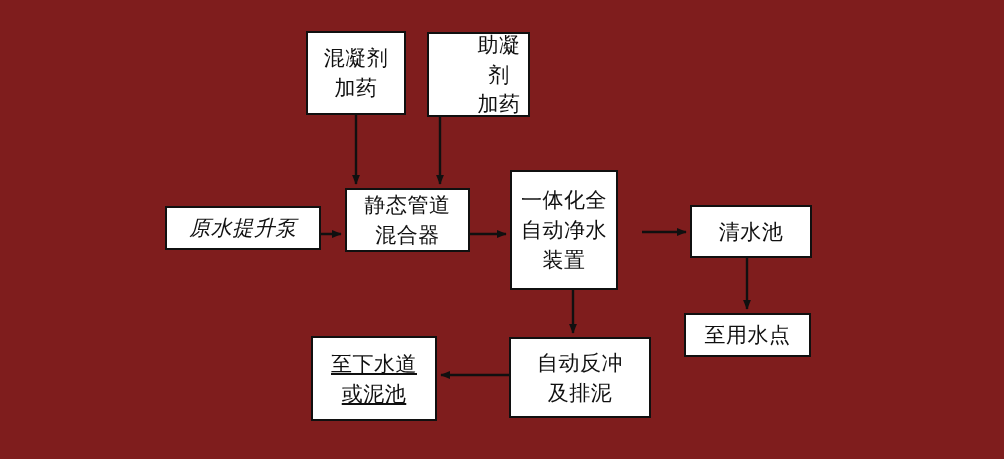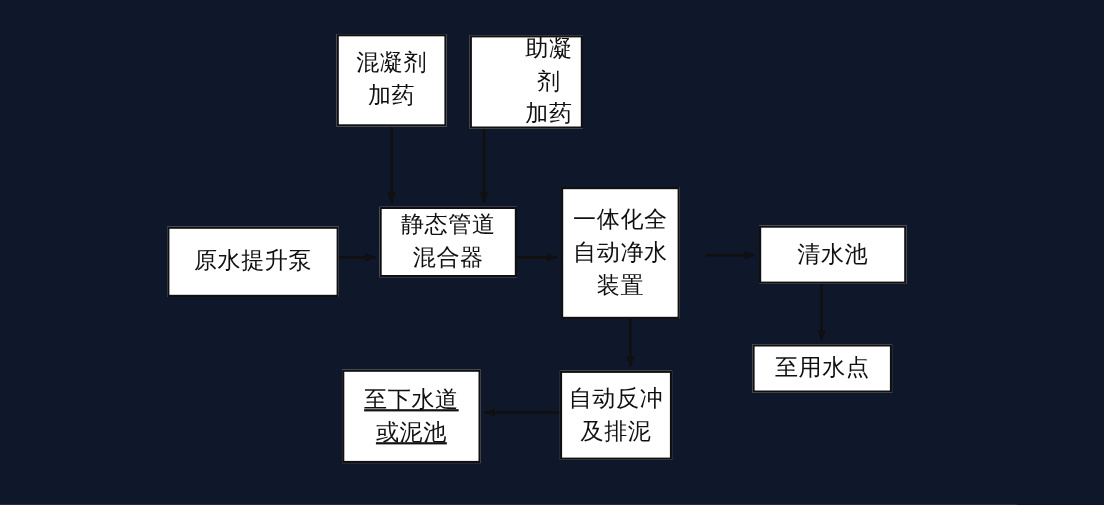--- a/index.html
+++ b/index.html
@@ -7,21 +7,21 @@
     padding: 0;
     background: #ffffff;
   }
   body {
     font-family: "Liberation Sans", "DejaVu Sans", sans-serif;
   }
   #canvas {
     position: relative;
     width: 1004px;
     height: 459px;
-    background: #0f172a;
+    background: #7f1d1d;
     overflow: hidden;
   }
   .node {
     position: absolute;
     box-sizing: border-box;
     border: 2px solid #101010;
     background: #ffffff;
     display: flex;
     flex-direction: column;
     align-items: center;
@@ -62,26 +62,26 @@
         <path d="M 747,258 L 747,309" stroke="#101010" stroke-width="2.4" fill="none" marker-end="url(#arrowhead)"></path>
         <path d="M 573,290 L 573,333" stroke="#101010" stroke-width="2.4" fill="none" marker-end="url(#arrowhead)"></path>
         <path d="M 509,375 L 441,375" stroke="#101010" stroke-width="2.4" fill="none" marker-end="url(#arrowhead)"></path>
       </g>
   </svg>
   <div id="node-layer">
       <div class="node" style="left: 306px; top: 31px; width: 100px; height: 84px; border-color: rgb(16, 16, 16); color: rgb(16, 16, 16);">混凝剂
 加药</div>
       <div class="node" style="left: 427px; top: 32px; width: 103px; height: 85px; border-color: rgb(16, 16, 16); color: rgb(16, 16, 16); padding-left: 41px;">助凝剂
 加药</div>
-      <div class="node" style="left: 152px; top: 206px; width: 156px; height: 64px; border-color: rgb(16, 16, 16); color: rgb(16, 16, 16);">原水提升泵</div>
+      <div class="node" style="left: 165px; top: 206px; width: 156px; height: 44px; border-color: rgb(16, 16, 16); color: rgb(16, 16, 16); font-style: italic;">原水提升泵</div>
       <div class="node" style="left: 345px; top: 188px; width: 125px; height: 64px; border-color: rgb(16, 16, 16); color: rgb(16, 16, 16);">静态管道
 混合器</div>
       <div class="node" style="left: 510px; top: 170px; width: 108px; height: 120px; border-color: rgb(16, 16, 16); color: rgb(16, 16, 16);">一体化全
 自动净水
 装置</div>
-      <div class="node" style="left: 690px; top: 205px; width: 134px; height: 53px; border-color: rgb(16, 16, 16); color: rgb(16, 16, 16);">清水池</div>
+      <div class="node" style="left: 690px; top: 205px; width: 122px; height: 53px; border-color: rgb(16, 16, 16); color: rgb(16, 16, 16);">清水池</div>
       <div class="node" style="left: 684px; top: 313px; width: 127px; height: 44px; border-color: rgb(16, 16, 16); color: rgb(16, 16, 16); text-align: right;">至用水点</div>
-      <div class="node" style="left: 509px; top: 337px; width: 102px; height: 81px; border-color: rgb(16, 16, 16); color: rgb(16, 16, 16);">自动反冲
+      <div class="node" style="left: 509px; top: 337px; width: 142px; height: 81px; border-color: rgb(16, 16, 16); color: rgb(16, 16, 16);">自动反冲
 及排泥</div>
       <div class="node" style="left: 311px; top: 336px; width: 126px; height: 85px; border-color: rgb(16, 16, 16); color: rgb(16, 16, 16); text-decoration: underline;">至下水道
 或泥池</div>
     </div>
 </div>
 
 </body></html>

